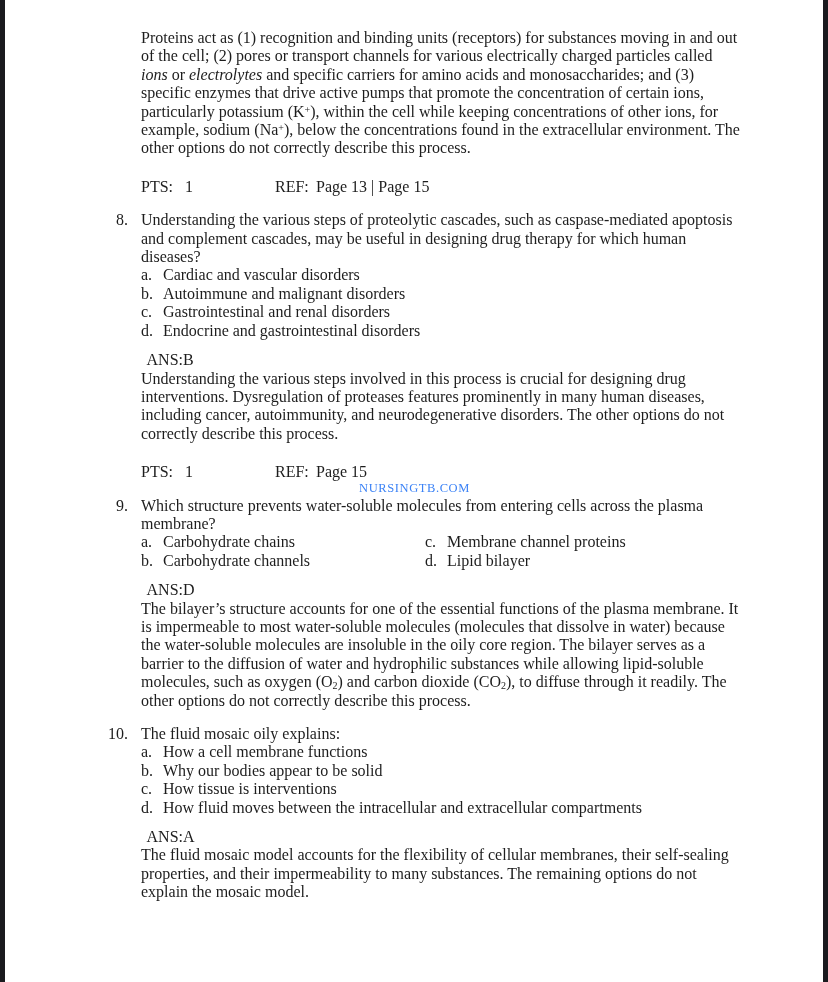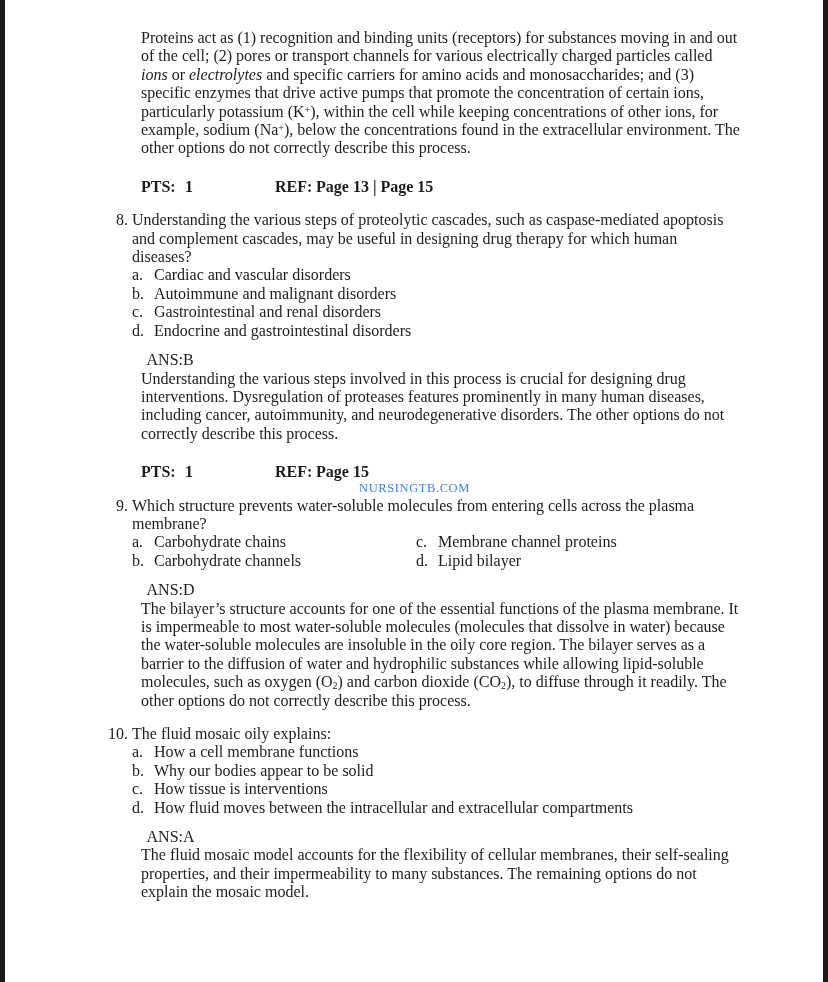--- a/index.html
+++ b/index.html
@@ -20,27 +20,27 @@
   .content{
     position:absolute;left:105px;top:9px;width:635px;z-index:1;
     font-size:16px;line-height:18.4px;
   }
   .indent{margin-left:36px;margin-top:20px;}
   .para{width:599px;}
   i{font-style:italic;}
   sup,sub{font-size:10px;line-height:0;}
   sup{vertical-align:baseline;position:relative;top:-0.38em;}
   sub{vertical-align:baseline;position:relative;top:0.18em;}
-  .pts-line{font-weight:bold;}
+  .pts-line{}
   .pts-label{display:inline-block;width:44px;}
   .pts-value{display:inline-block;width:90px;}
   .ref-label{display:inline-block;width:41px;}
   .question{margin-top:15px;display:flex;}
   .qnum{width:23px;text-align:right;flex:none;}
-  .qbody{margin-left:4px;flex:1;width:599px;}
+  .qbody{margin-left:13px;flex:1;width:599px;}
   .opt{display:flex;}
   .opt-letter{width:22px;flex:none;}
   .opt-text{flex:1;}
   .opt-2col{display:flex;}
   .opt-colL{width:284px;flex:none;display:flex;}
   .opt-colR{flex:1;display:flex;}
   .ans-block{margin-top:11px;}
   .ans-label{display:inline-block;width:42px;text-align:right;}
   .rationale{width:599px;}
 </style>

